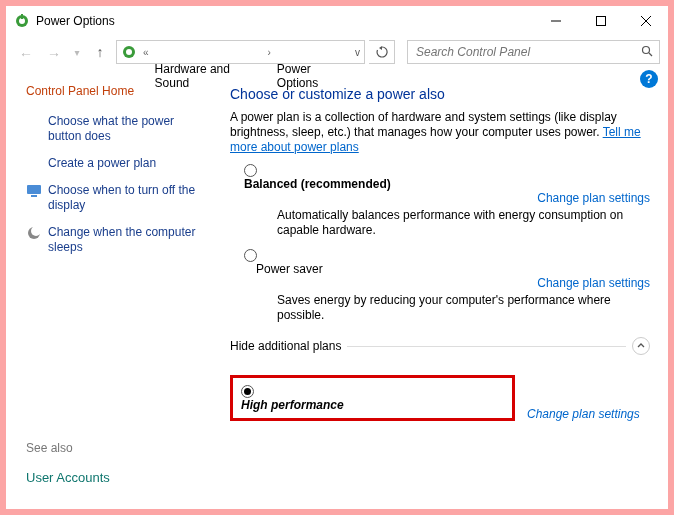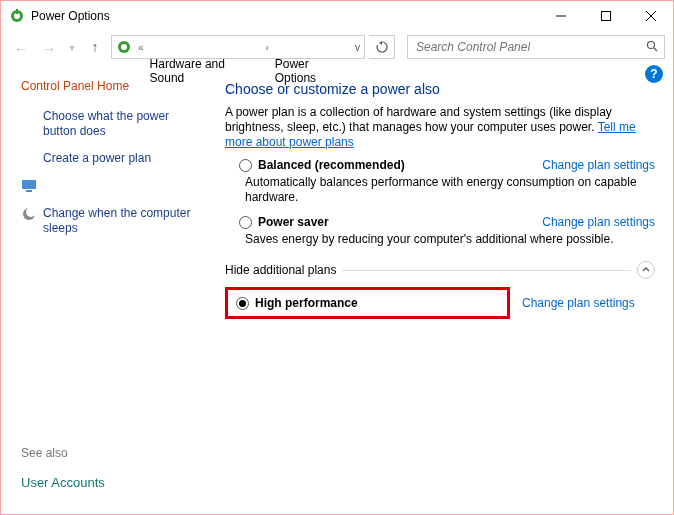--- a/index.html
+++ b/index.html
@@ -6,21 +6,21 @@
   body {
     margin: 0;
     font-family: "Segoe UI", Tahoma, sans-serif;
     font-size: 12px;
     color: #000;
     background: #fff;
   }
   .window {
     width: 674px;
     height: 515px;
-    border: 1px solid #fca5a5;
+    border: 6px solid #fca5a5;
     display: flex;
     flex-direction: column;
     position: relative;
   }
   
   .titlebar {
     height: 30px;
     display: flex;
     align-items: center;
     padding: 0 0 0 8px;
@@ -190,61 +190,63 @@
     color: #555;
   }
 
   .plan {
     margin: 8px 0 10px 14px;
     position: relative;
   }
   .plan-row {
     display: flex;
     align-items: flex-start;
+    flex-direction: column;
   }
   .plan-radio {
     width: 13px; height: 13px;
     border: 1px solid #555;
     border-radius: 50%;
     margin-right: 6px;
     margin-top: 1px;
     flex-shrink: 0;
     position: relative;
   }
   .plan-radio.selected::after {
     content: "";
     position: absolute;
     top: 2px; left: 2px;
     width: 7px; height: 7px;
     background: #000;
     border-radius: 50%;
   }
   .plan-name { font-weight: bold; font-size: 12px; }
-  .plan-name.normal { font-weight: bold; }
+  .plan-name.normal { font-weight: normal; margin-left: 12px; }
   .plan-change {
     margin-left: auto;
     color: #0066cc;
     font-size: 12px;
   }
   .plan-desc {
     font-size: 12px;
-    margin-left: 6px;
+    margin-left: 33px;
     margin-top: 3px;
     line-height: 15px;
     color: #000;
   }
   .highlight-box {
     border: 3px solid #d60000;
     padding: 6px 8px 6px 8px;
     width: 285px;
   }
   .highlight-wrap {
     display: flex;
-    align-items: center;
-    margin-top: 8px;
+    align-items: flex-end;
+    margin-top: 20px;
+    font-style: italic;
   }
   .highlight-wrap .plan-change {
     margin-left: 12px;
     white-space: nowrap;
   }
 </style>
 </head>
 <body>
 
 <div class="window">
@@ -325,20 +327,21 @@
       <div class="side-item noicon">
         <span class="side-link">Create a power plan</span>
       </div>
       <div class="side-item">
         <span class="side-icon">
           <svg viewBox="0 0 16 16">
               <rect x="1" y="2" width="14" height="9" rx="1" fill="#4a8cd6"></rect>
               <rect x="5" y="12" width="6" height="2" fill="#4a8cd6"></rect>
             </svg>
         </span>
+        <span class="side-link">Choose when to turn off the display</span>
       </div>
       <div class="side-item">
         <span class="side-icon">
           <svg viewBox="0 0 16 16">
               <circle cx="8" cy="8" r="6" fill="#888"></circle>
               <circle cx="10" cy="6" r="5" fill="#fff"></circle>
             </svg>
         </span>
         <span class="side-link">Change when the computer sleeps</span>
       </div>
@@ -364,21 +367,21 @@
         </div>
         <div class="plan-desc">Automatically balances performance with energy consumption on capable hardware.</div>
       </div>
 
       <div class="plan">
         <div class="plan-row">
           <span class="plan-radio"></span>
           <span class="plan-name normal">Power saver</span>
           <span class="plan-change">Change plan settings</span>
         </div>
-        <div class="plan-desc">Saves energy by reducing your computer's additional where possible.</div>
+        <div class="plan-desc">Saves energy by reducing your computer's performance where possible.</div>
       </div>
 
       <div class="group-label">
         <span>Hide additional plans</span>
         <span class="rule"></span>
         <span class="collapse-btn">
           <svg width="10" height="10" viewBox="0 0 10 10">
               <path d="M2 6 L5 3 L8 6" fill="none" stroke="#555" stroke-width="1.3"></path>
             </svg>
         </span>

